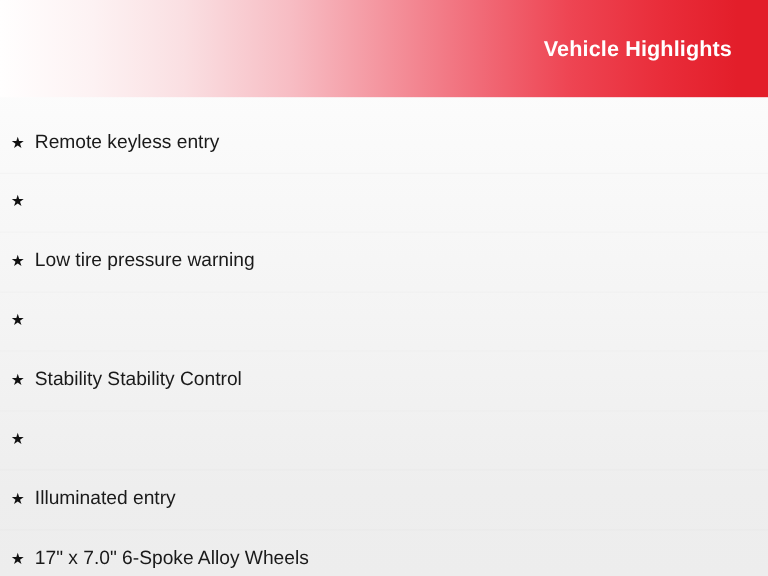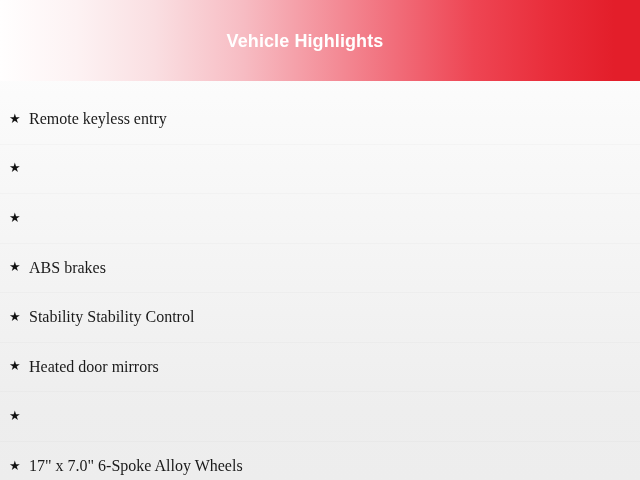--- a/index.html
+++ b/index.html
@@ -27,21 +27,21 @@
         #fadfe2 24%,
         #f7bcc3 38%,
         #f4949e 50%,
         #f16c79 62%,
         #ee4553 74%,
         #e92d3a 86%,
         #e31e2a 96%,
         #e31e2a 100%);
     display: flex;
     align-items: center;
-    justify-content: center;
+    justify-content: flex-end;
     padding-right: 30px;
     position: relative;
   }
 
   #header-title {
     color: #ffffff;
     font-size: 18px;
     font-weight: bold;
     letter-spacing: 0.1px;
     line-height: 1;
@@ -76,21 +76,20 @@
     flex: 0 0 20px;
     position: relative;
     top: -1px;
   }
 
   .highlight-label {
     font-size: 16px;
     color: #1a1a1a;
     line-height: 1;
     white-space: nowrap;
-    font-family: Liberation Serif, serif;
   }
 </style>
 </head>
 <body>
 
 <div id="header-banner">
   <span id="header-title">Vehicle Highlights</span>
 </div>
 
 <ul id="highlights-list">
@@ -99,39 +98,39 @@
     <span class="star-icon">★</span>
     <span class="highlight-label">Remote keyless entry</span>
   </li>
 
   <li class="highlight-row">
     <span class="star-icon">★</span>
   </li>
 
   <li class="highlight-row">
     <span class="star-icon">★</span>
+    <span class="highlight-label">Low tire pressure warning</span>
   </li>
 
   <li class="highlight-row">
     <span class="star-icon">★</span>
-    <span class="highlight-label">ABS brakes</span>
   </li>
 
   <li class="highlight-row">
     <span class="star-icon">★</span>
     <span class="highlight-label">Stability Stability Control</span>
   </li>
 
   <li class="highlight-row">
     <span class="star-icon">★</span>
-    <span class="highlight-label">Heated door mirrors</span>
   </li>
 
   <li class="highlight-row">
     <span class="star-icon">★</span>
+    <span class="highlight-label">Illuminated entry</span>
   </li>
 
   <li class="highlight-row">
     <span class="star-icon">★</span>
     <span class="highlight-label">17" x 7.0" 6-Spoke Alloy Wheels</span>
   </li>
 
 </ul>
 
 </body></html>

